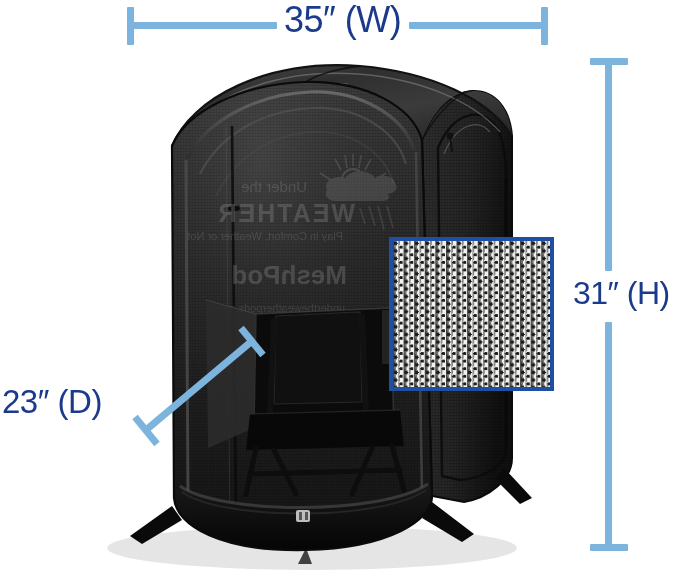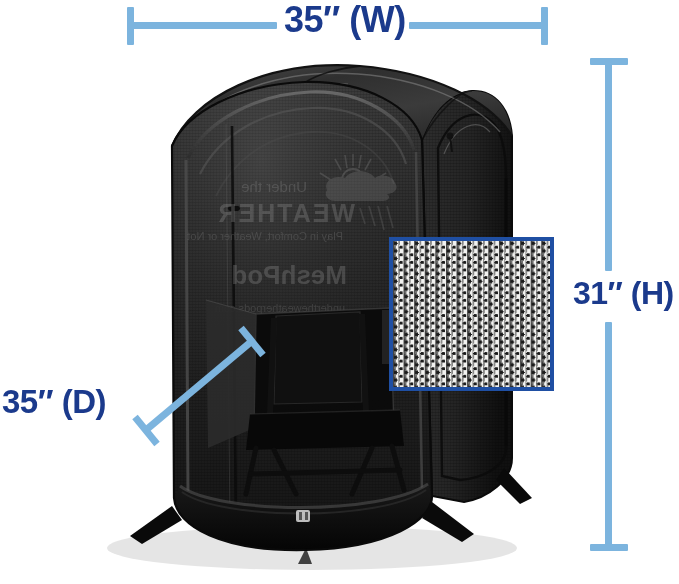--- a/index.html
+++ b/index.html
@@ -9,21 +9,21 @@
     font-family:"Liberation Sans", sans-serif;
     overflow:hidden;
     position:relative;
   }
   #stage { position:absolute; inset:0; width:679px; height:584px; background:#fff; }
 
   
   .dim-label {
     position:absolute;
     color:#1b3a8c;
-    font-weight:bold;
+    font-weight:normal;
     font-family:"Liberation Sans", sans-serif;
     letter-spacing:-0.5px;
     white-space:nowrap;
     line-height:1;
   }
   .dim-bar   { position:absolute; background:#7cb4de; }
   .dim-bar.h { height:7px; border-radius:1px; }
   .dim-bar.v { width:7px; border-radius:1px; }
   .cap.h     { width:7px; border-radius:1px; }
   .cap.v     { height:7px; border-radius:1px; }
@@ -272,15 +272,15 @@
 
   <div class="diag-wrap">
     <svg width="679" height="584">
       <g stroke="#7cb4de" stroke-width="7" stroke-linecap="butt" fill="none">
         <line x1="146" y1="430" x2="252" y2="341"></line>
         <line x1="135" y1="417" x2="157" y2="444"></line>
         <line x1="241" y1="328" x2="263" y2="355"></line>
       </g>
     </svg>
   </div>
-  <div class="dim-label" style="left:2px; top:385px; font-size:33px;">35″ (D)</div>
+  <div class="dim-label" style="left:2px; top:385px; font-size:33px;">23″ (D)</div>
 
 </div>
 
 </body></html>

